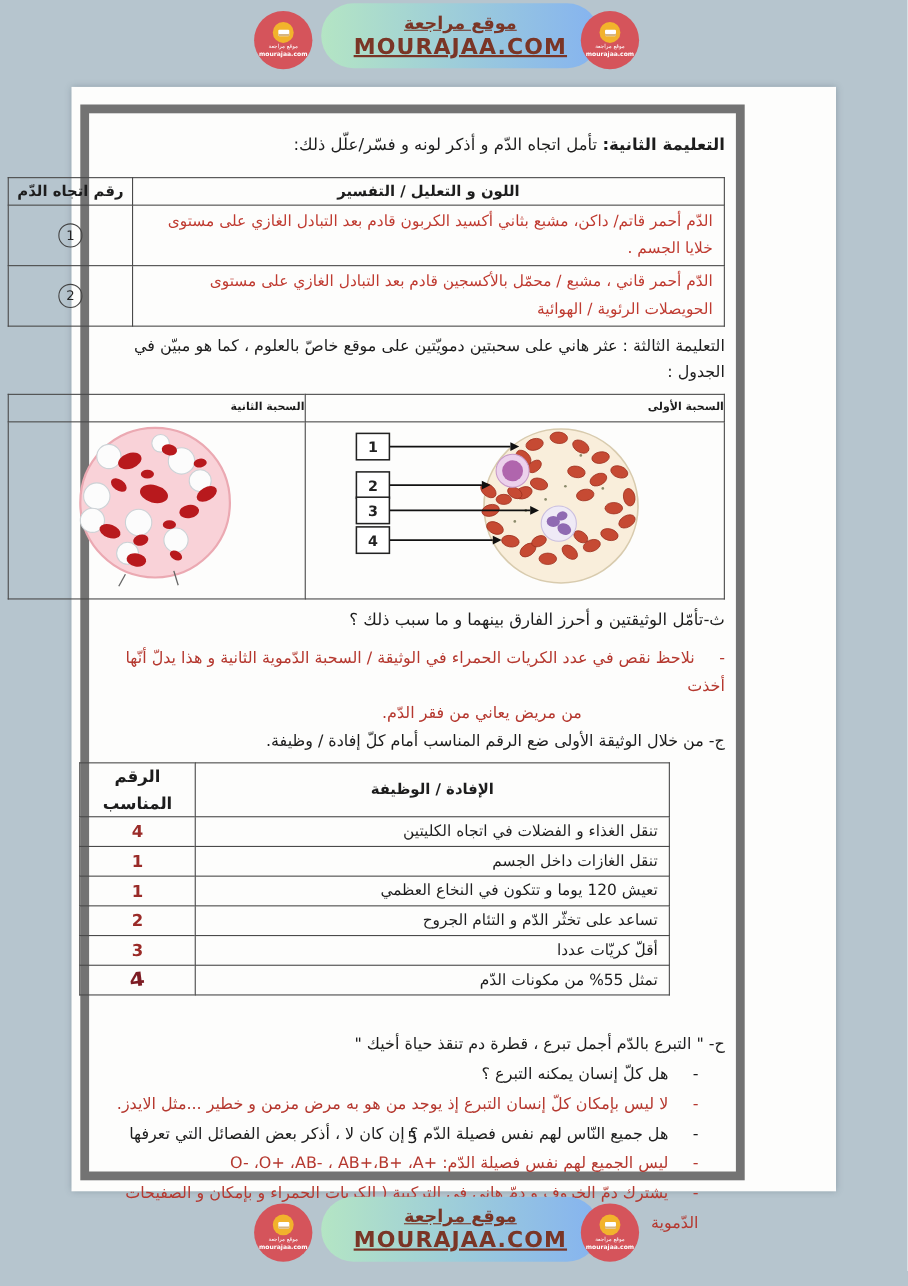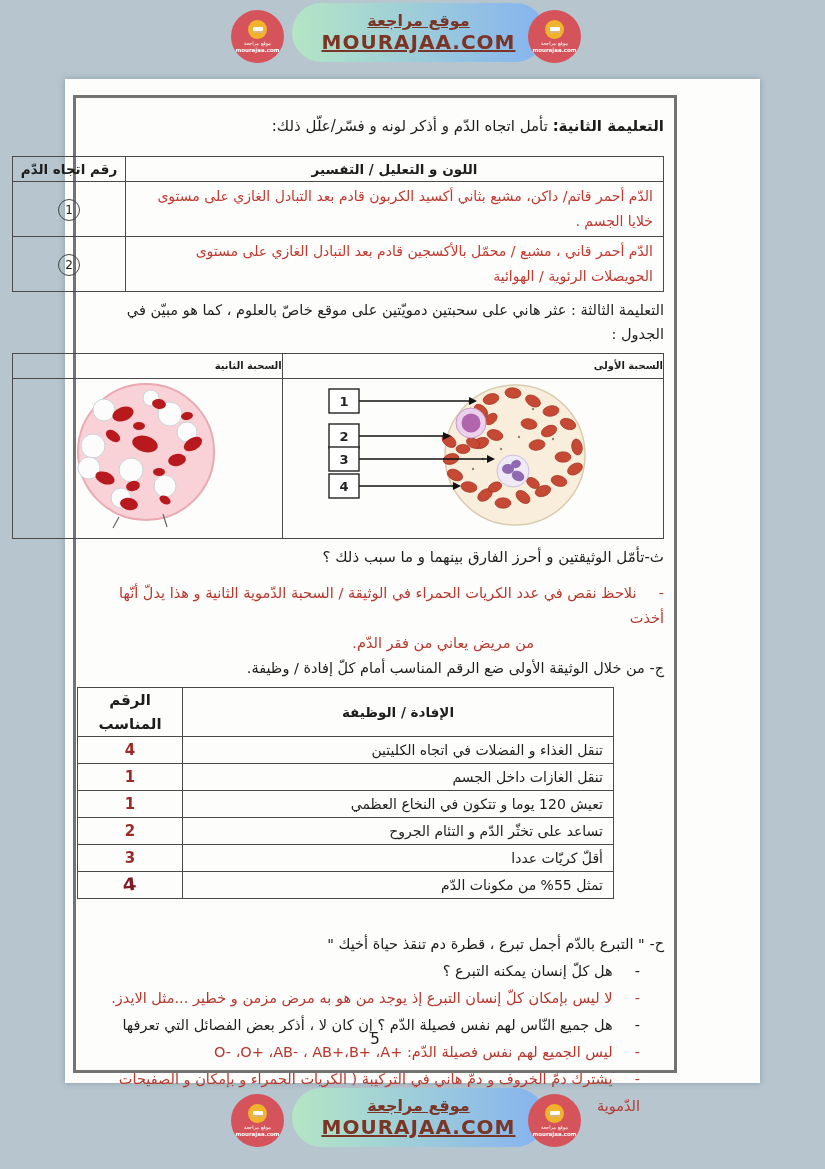--- a/index.html
+++ b/index.html
@@ -28,21 +28,21 @@
     box-shadow:inset 0 -2px 0 rgba(180,120,30,.55); }
   .badge-t1 { font-size:5px; color:#fff; direction:rtl; line-height:6px; }
   .badge-t2 { font-size:5.5px; color:#fff; font-weight:bold; line-height:6px; }
   
   .page {
     position:absolute; left:65px; top:79px; width:695px; height:1004px;
     background:#fdfdfc; box-shadow:0 0 6px rgba(60,80,95,.35);
   }
   .frame {
     position:absolute; left:8px; top:16px; width:604px; height:978px;
-    border:3px solid #737373;
+    border:8px solid #737373;
   }
   .content {
     position:absolute; left:10px; right:10px; top:8px; bottom:6px;
     direction:rtl; text-align:right; font-size:14.5px; line-height:24px;
   }
   .bold { font-weight:bold; }
   .red  { color:#b5382f; }
   .inst2 { margin-top:8px; font-size:15px; }
   .inst3 { margin-top:6px; font-size:14.5px; }
   

